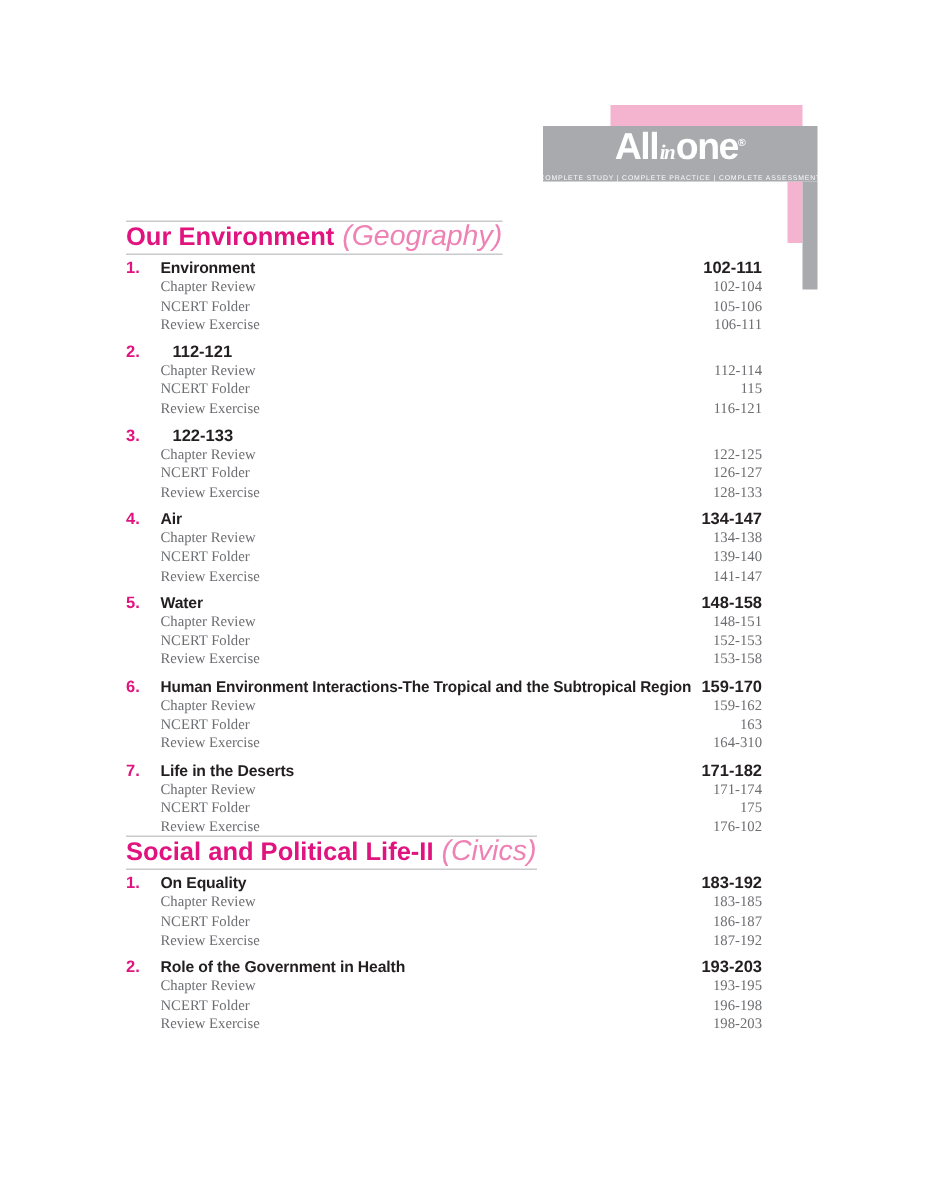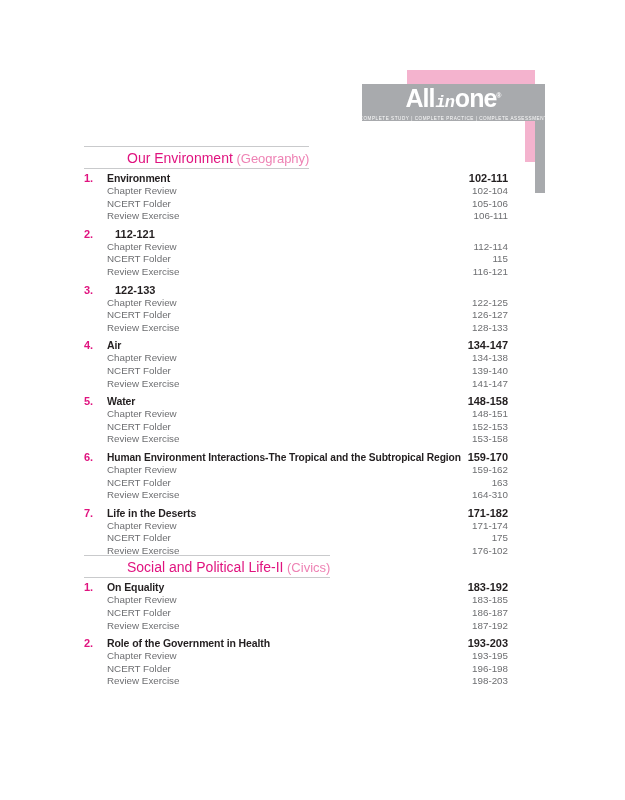--- a/index.html
+++ b/index.html
@@ -13,44 +13,44 @@
   .decor-pink-top { position:absolute; left:407px; top:70px; width:128px; height:20px;
     background:var(--decor-pink,#f4b3ce); z-index:1; }
   .decor-pink-bar { position:absolute; left:525px; top:121px; width:10px; height:41px;
     background:var(--decor-pink,#f4b3ce); z-index:1; }
   .decor-gray-bar { position:absolute; left:535px; top:121px; width:10px; height:72px;
     background:var(--banner-gray,#a8aaad); z-index:2; }
   .banner { position:absolute; left:362px; top:84px; width:183px; height:37px;
     background:var(--banner-gray,#a8aaad); z-index:2;
     display:flex; flex-direction:column; align-items:center; justify-content:center; }
   .brand { color:#ffffff; font-weight:bold; font-size:25px; line-height:24px; letter-spacing:-1px; white-space:nowrap; }
-  .brand .b-in { font-family:Liberation Mono, monospace; font-style:italic; font-size:17px; padding:0 1px; }
+  .brand .b-in { font-family:Liberation Serif, serif; font-style:italic; font-size:14px; padding:0 1px; }
   .brand .b-reg { font-size:7px; vertical-align:super; letter-spacing:0; }
   .tagline { color:#ffffff; font-size:4.6px; letter-spacing:0.55px; margin-top:1px; white-space:nowrap; opacity:.95; }
 
   
   .toc { position:absolute; left:84px; top:149px; width:424px; z-index:3; }
 
   .section-header {
     border-top:1px solid var(--rule-gray,#c9cacc);
     border-bottom:1px solid var(--rule-gray,#c9cacc);
     padding:2px 0 2px; line-height:17px; white-space:nowrap;
   }
   .section-header + .section-header, .chapter + .section-header { margin-top:12px; }
-  .section-title { color:var(--accent-magenta,#e0137f); font-weight:normal; font-size:14px;margin-left:43px; }
-  .section-subtitle { color:var(--subtitle-pink,#ee82b4); font-weight:normal; font-size:13px; }
+  .section-title { color:var(--accent-magenta,#e0137f); font-weight:bold; font-size:17px; }
+  .section-subtitle { color:var(--subtitle-pink,#ee82b4); font-weight:normal; font-size:19px;font-style:italic; }
 
   .chapter { margin-top:4px; margin-bottom:1px; }
   .chapter-row { display:flex; align-items:baseline; line-height:14px; }
   .ch-num { flex:0 0 23px; color:var(--accent-magenta,#e0137f); font-weight:bold; font-size:11px; }
   .ch-title { flex:1 1 auto; min-width:0; color:var(--text-dark,#231f20); font-weight:bold;
     font-size:10.5px; letter-spacing:-0.1px; white-space:nowrap; }
   .ch-pages { flex:0 0 auto; margin-left:8px; color:var(--text-dark,#231f20); font-weight:bold; font-size:11px; }
 
-  .sub-row { display:flex; align-items:baseline; line-height:12.6px; padding-left:23px; }
+  .sub-row { display:flex; align-items:baseline; line-height:12.6px; padding-left:23px;font-family:Liberation Serif, serif; }
   .sub-label { flex:1 1 auto; color:var(--text-gray,#6d6e71); font-size:9.8px; }
   .sub-pages { flex:0 0 auto; margin-left:8px; color:var(--text-gray,#6d6e71); font-size:9.8px;text-align:center; }
 </style>
 </head>
 <body>
 
 <div class="page">
 
   <div class="decor-pink-top"></div>
   <div class="banner">

